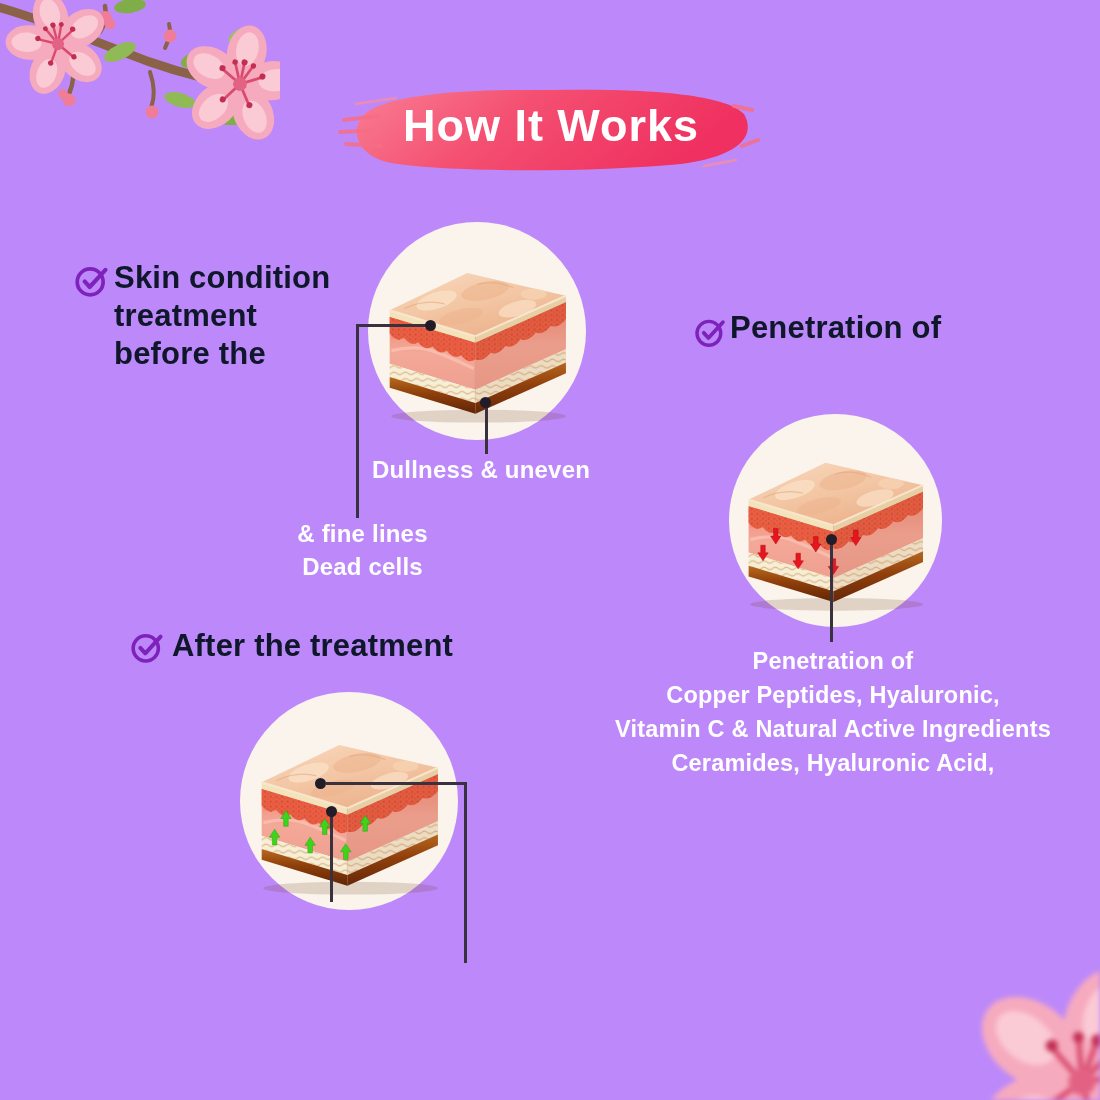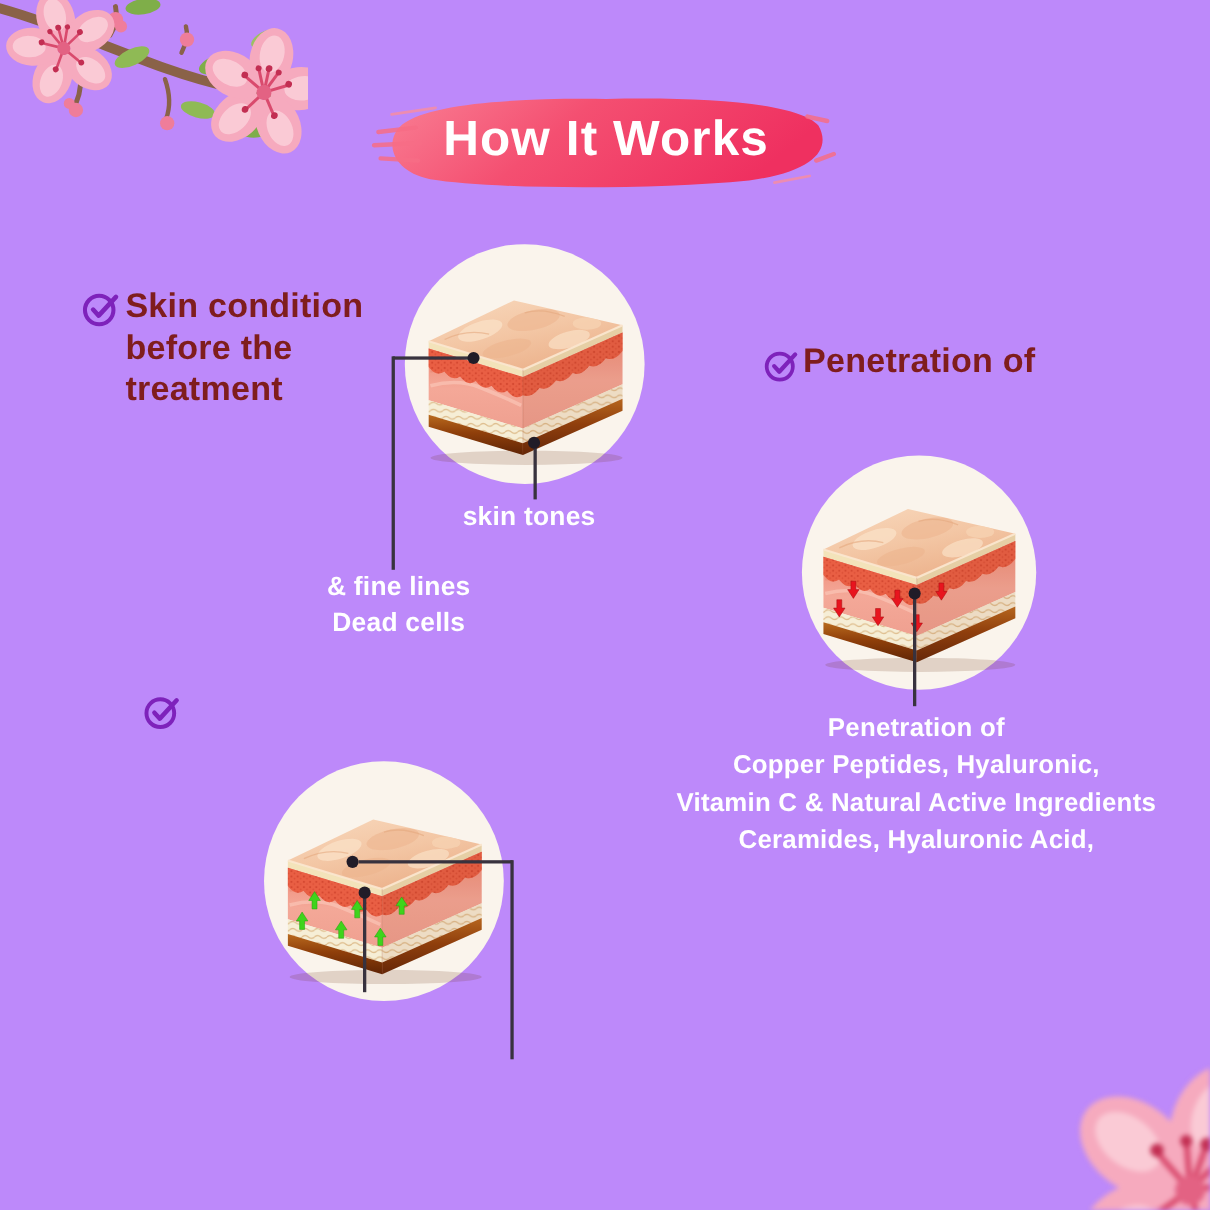--- a/index.html
+++ b/index.html
@@ -9,21 +9,21 @@
   .abs{position:absolute;}
 
   
   #banner{position:absolute;left:336px;top:80px;width:430px;height:96px;text-align:right;}
   #banner svg{position:absolute;left:0;top:0;width:100%;height:100%;}
   #banner .title{position:absolute;left:0;top:0;width:100%;height:92px;display:flex;
     align-items:center;justify-content:center;color:#ffffff;font-size:45px;font-weight:800;
     letter-spacing:1px;}
 
   
-  .heading{color:#7f1d1d;font-size:31px;line-height:38px;font-weight:800;letter-spacing:.2px;}
+  .heading{color:#0f172a;font-size:31px;line-height:38px;font-weight:800;letter-spacing:.2px;}
   .check{width:37px;height:37px;}
 
   
   .skin-circle{position:absolute;border-radius:50%;background:#faf4ec;}
   .skin-circle svg{position:absolute;}
 
   
   .dot{position:absolute;width:11px;height:11px;border-radius:50%;background:#211c28;}
   .vline{position:absolute;width:2.5px;background:#38323e;}
   .hline{position:absolute;height:2.5px;background:#38323e;}
@@ -193,22 +193,22 @@
     </svg>
     <div class="title">How It Works</div>
   </div>
 
   <svg class="abs check" style="left:74px;top:262px" viewBox="0 0 40 40">
     <circle cx="17.5" cy="21.5" r="14" stroke="#7e22bb" stroke-width="4" fill="none"></circle>
     <path d="M11.5,21 L17,27 L34,8.5" stroke="#7e22bb" stroke-width="4.5" fill="none" stroke-linecap="round" stroke-linejoin="round"></path>
   </svg>
   <div class="abs heading" style="left:114px;top:259px;width:280px">
     <div>Skin condition</div>
+    <div>treatment</div>
     <div>before the</div>
-    <div>treatment</div>
   </div>
 
   <div class="skin-circle" style="left:368px;top:222px;width:218px;height:218px">
     <svg style="left:12px;top:38px" width="194" height="166" viewBox="0 0 240 205">
       <use href="#skinCube"></use>
     </svg>
   </div>
 
   <svg class="abs check" style="left:694px;top:315px;width:34px;height:34px" viewBox="0 0 40 40">
     <circle cx="17.5" cy="21.5" r="14" stroke="#7e22bb" stroke-width="4" fill="none"></circle>
@@ -229,20 +229,23 @@
         <path d="M0,9.5 L-6.5,-0.5 L-2.8,-0.5 L-2.8,-10 L2.8,-10 L2.8,-0.5 L6.5,-0.5 Z" transform="translate(74,139)"></path>
         <path d="M0,9.5 L-6.5,-0.5 L-2.8,-0.5 L-2.8,-10 L2.8,-10 L2.8,-0.5 L6.5,-0.5 Z" transform="translate(118,146)"></path>
       </g>
     </svg>
   </div>
 
   <svg class="abs check" style="left:130px;top:629px;width:36px;height:36px" viewBox="0 0 40 40">
     <circle cx="17.5" cy="21.5" r="14" stroke="#7e22bb" stroke-width="4" fill="none"></circle>
     <path d="M11.5,21 L17,27 L34,8.5" stroke="#7e22bb" stroke-width="4.5" fill="none" stroke-linecap="round" stroke-linejoin="round"></path>
   </svg>
+  <div class="abs heading" style="left:172px;top:627px;width:360px">
+    <div>After the treatment</div>
+  </div>
 
   <div class="skin-circle" style="left:240px;top:692px;width:218px;height:218px">
     <svg style="left:12px;top:40px" width="194" height="166" viewBox="0 0 240 205">
       <use href="#skinCube"></use>
       <g fill="#3fd41c" stroke="#23a30e" stroke-width="0.6">
         <path d="M0,-10 L6.5,0 L2.8,0 L2.8,9.5 L-2.8,9.5 L-2.8,0 L-6.5,0 Z" transform="translate(42,107)"></path>
         <path d="M0,-10 L6.5,0 L2.8,0 L2.8,9.5 L-2.8,9.5 L-2.8,0 L-6.5,0 Z" transform="translate(90,117)"></path>
         <path d="M0,-10 L6.5,0 L2.8,0 L2.8,9.5 L-2.8,9.5 L-2.8,0 L-6.5,0 Z" transform="translate(140,113)"></path>
         <path d="M0,-10 L6.5,0 L2.8,0 L2.8,9.5 L-2.8,9.5 L-2.8,0 L-6.5,0 Z" transform="translate(28,130)"></path>
         <path d="M0,-10 L6.5,0 L2.8,0 L2.8,9.5 L-2.8,9.5 L-2.8,0 L-6.5,0 Z" transform="translate(72,140)"></path>
@@ -255,21 +258,21 @@
   <div class="vline" style="left:356px;top:324px;height:194px"></div>
   <div class="dot" style="left:425px;top:320px"></div>
   <div class="label" style="left:275px;top:517px;width:175px">
     <div>&amp; fine lines</div>
     <div>Dead cells</div>
   </div>
 
   <div class="vline" style="left:485px;top:402px;height:52px"></div>
   <div class="dot" style="left:480px;top:397px"></div>
   <div class="label" style="left:350px;top:453px;width:262px">
-    <div>skin tones</div>
+    <div>Dullness &amp; uneven</div>
   </div>
 
   <div class="vline" style="left:830px;top:540px;height:102px"></div>
   <div class="dot" style="left:826px;top:534px"></div>
   <div class="label small" style="left:583px;top:644px;width:500px">
     <div>Penetration of</div>
     <div>Copper Peptides, Hyaluronic,</div>
     <div>Vitamin C &amp; Natural Active Ingredients</div>
     <div>Ceramides, Hyaluronic Acid,</div>
   </div>

